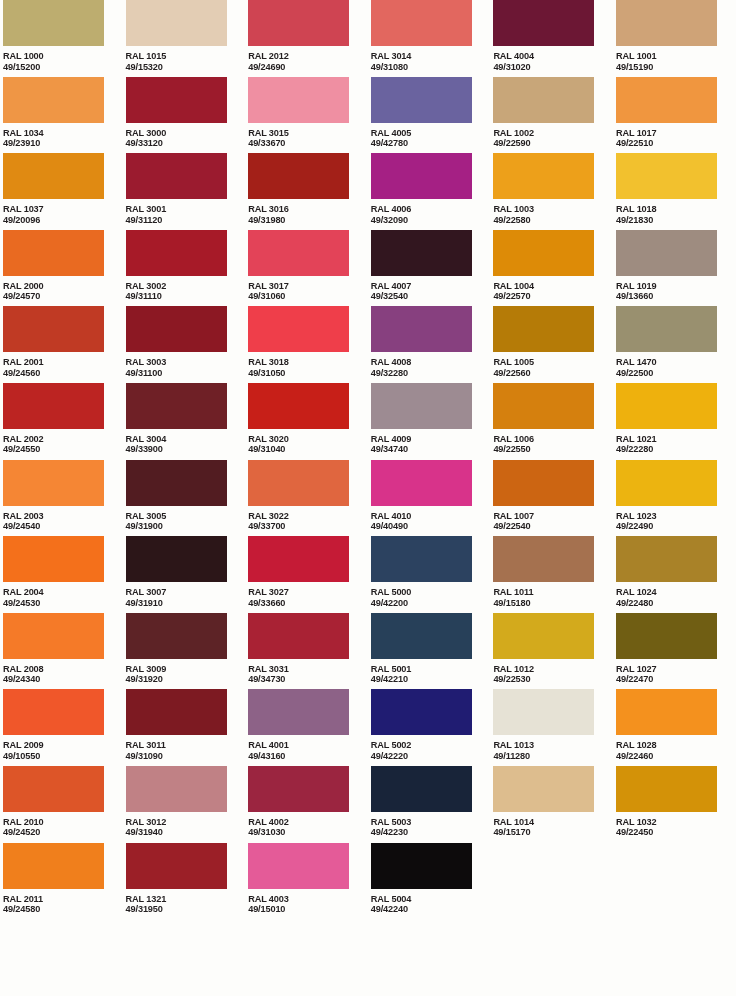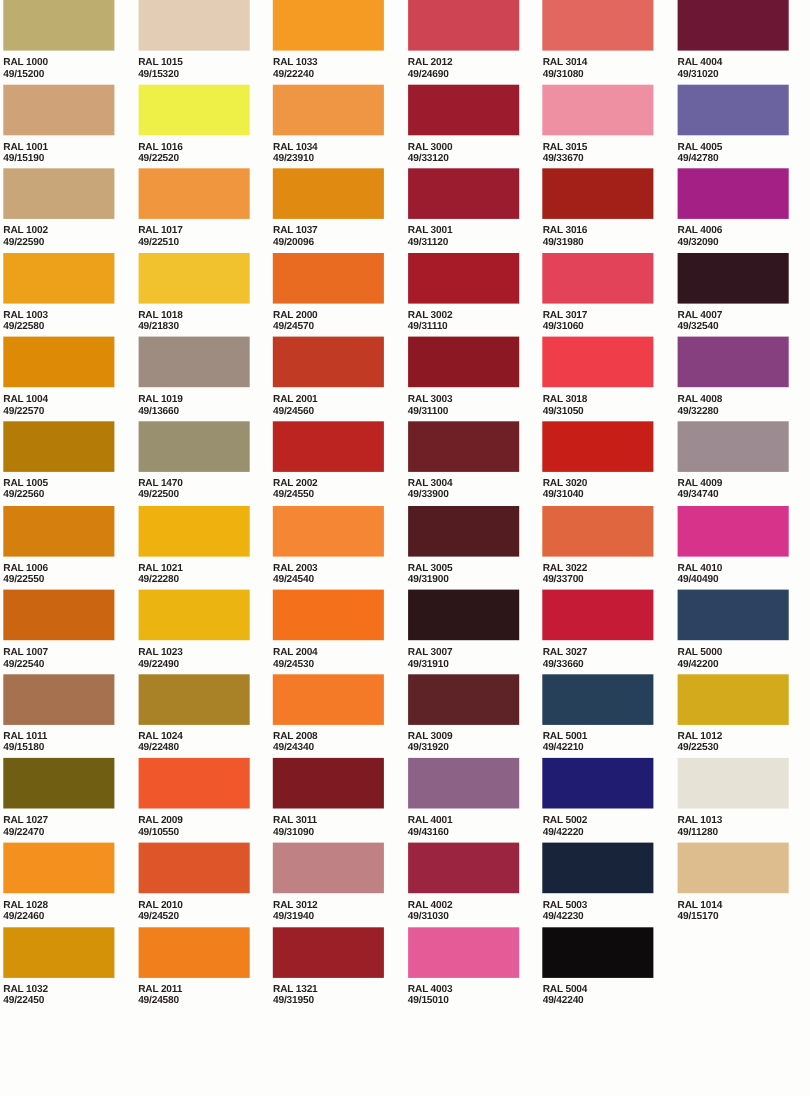--- a/index.html
+++ b/index.html
@@ -76,27 +76,20 @@
         </div>
       </div>
       <div class="cell">
         <div class="chip" style="background-color: rgb(227, 205, 180);"></div>
         <div class="caption">
           <span class="code">RAL 1015</span>
           <span class="ref">49/15320</span>
         </div>
       </div>
       <div class="cell">
-        <div class="chip" style="background-color: rgb(245, 154, 35);"></div>
-        <div class="caption">
-          <span class="code">RAL 1033</span>
-          <span class="ref">49/22240</span>
-        </div>
-      </div>
-      <div class="cell">
         <div class="chip" style="background-color: rgb(207, 68, 82);"></div>
         <div class="caption">
           <span class="code">RAL 2012</span>
           <span class="ref">49/24690</span>
         </div>
       </div>
       <div class="cell">
         <div class="chip" style="background-color: rgb(226, 103, 95);"></div>
         <div class="caption">
           <span class="code">RAL 3014</span>
@@ -111,27 +104,20 @@
         </div>
       </div>
       <div class="cell">
         <div class="chip" style="background-color: rgb(207, 163, 119);"></div>
         <div class="caption">
           <span class="code">RAL 1001</span>
           <span class="ref">49/15190</span>
         </div>
       </div>
       <div class="cell">
-        <div class="chip" style="background-color: rgb(239, 240, 71);"></div>
-        <div class="caption">
-          <span class="code">RAL 1016</span>
-          <span class="ref">49/22520</span>
-        </div>
-      </div>
-      <div class="cell">
         <div class="chip" style="background-color: rgb(239, 150, 69);"></div>
         <div class="caption">
           <span class="code">RAL 1034</span>
           <span class="ref">49/23910</span>
         </div>
       </div>
       <div class="cell">
         <div class="chip" style="background-color: rgb(156, 27, 44);"></div>
         <div class="caption">
           <span class="code">RAL 3000</span>
@@ -423,20 +409,27 @@
         <div class="caption">
           <span class="code">RAL 2008</span>
           <span class="ref">49/24340</span>
         </div>
       </div>
       <div class="cell">
         <div class="chip" style="background-color: rgb(93, 35, 38);"></div>
         <div class="caption">
           <span class="code">RAL 3009</span>
           <span class="ref">49/31920</span>
+        </div>
+      </div>
+      <div class="cell">
+        <div class="chip" style="background-color: rgb(169, 34, 52);"></div>
+        <div class="caption">
+          <span class="code">RAL 3031</span>
+          <span class="ref">49/34730</span>
         </div>
       </div>
       <div class="cell">
         <div class="chip" style="background-color: rgb(39, 64, 89);"></div>
         <div class="caption">
           <span class="code">RAL 5001</span>
           <span class="ref">49/42210</span>
         </div>
       </div>
       <div class="cell">

